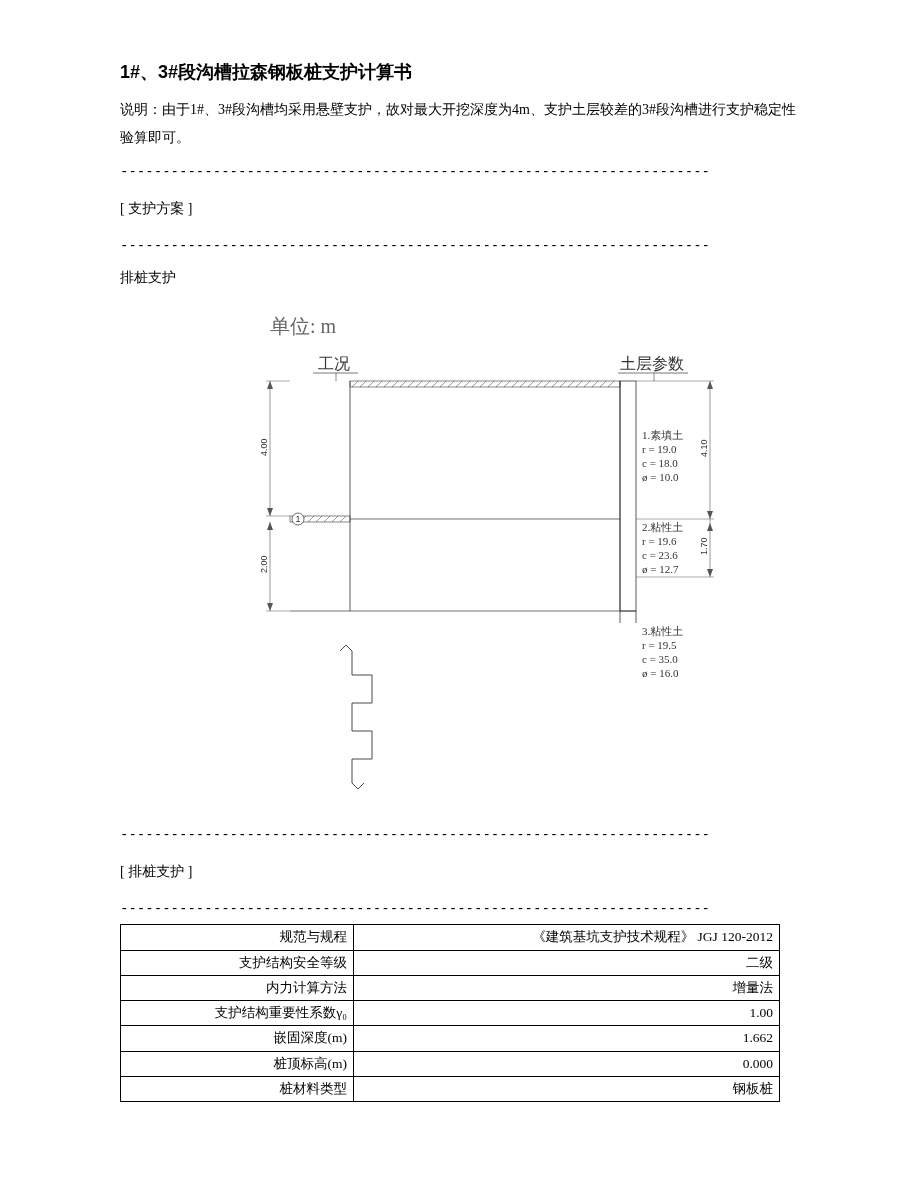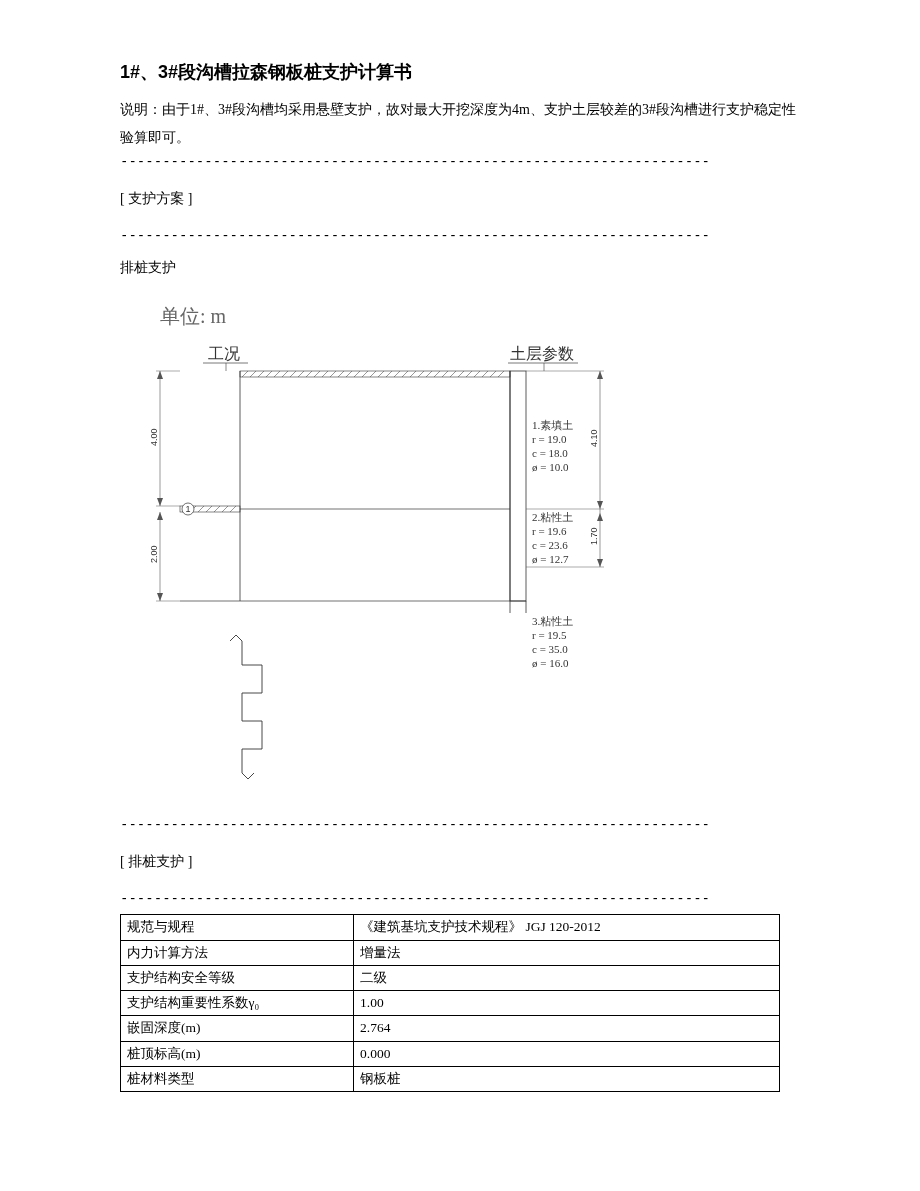--- a/index.html
+++ b/index.html
@@ -15,40 +15,43 @@
     padding: 60px 120px 80px 120px;
   }
   h1 {
     font-size: 18px;
     font-weight: bold;
     margin: 0 0 12px 0;
     font-family: "SimHei", "黑体", sans-serif;
   }
   .desc {
     line-height: 2.0;
+    margin-bottom: 10px;
   }
   .dashed {
     font-family: monospace;
     white-space: pre;
     line-height: 1.4;
     letter-spacing: 0;
   }
   .section-title {
     margin: 18px 0;
   }
   .sub-label {
     margin: 14px 0 24px 0;
   }
   .diagram {
     margin: 22px 0 20px 10px;
+    text-align: right;
   }
   table.info {
     border-collapse: collapse;
     width: 660px;
     margin-top: 6px;
+    text-align: right;
   }
   table.info td {
     border: 1px solid #000;
     padding: 2px 6px;
     font-size: 13.5px;
     line-height: 1.5;
   }
   table.info td:first-child {
     width: 220px;
   }
@@ -228,34 +231,34 @@
   <div class="section-title">[ 排桩支护 ]</div>
   <div class="dashed">----------------------------------------------------------------------</div>
 
   <table class="info">
     <tbody>
         <tr>
       <td>规范与规程</td>
       <td>《建筑基坑支护技术规程》 JGJ 120-2012</td>
     </tr>
     <tr>
+      <td>支护结构安全等级</td>
+      <td>二级</td>
+    </tr>
+    <tr>
       <td>内力计算方法</td>
       <td>增量法</td>
     </tr>
     <tr>
-      <td>支护结构安全等级</td>
-      <td>二级</td>
-    </tr>
-    <tr>
       <td>支护结构重要性系数γ₀</td>
       <td>1.00</td>
     </tr>
     <tr>
       <td>嵌固深度(m)</td>
-      <td>2.764</td>
+      <td>1.662</td>
     </tr>
     <tr>
       <td>桩顶标高(m)</td>
       <td>0.000</td>
     </tr>
     <tr>
       <td>桩材料类型</td>
       <td>钢板桩</td>
     </tr>
   </tbody>

